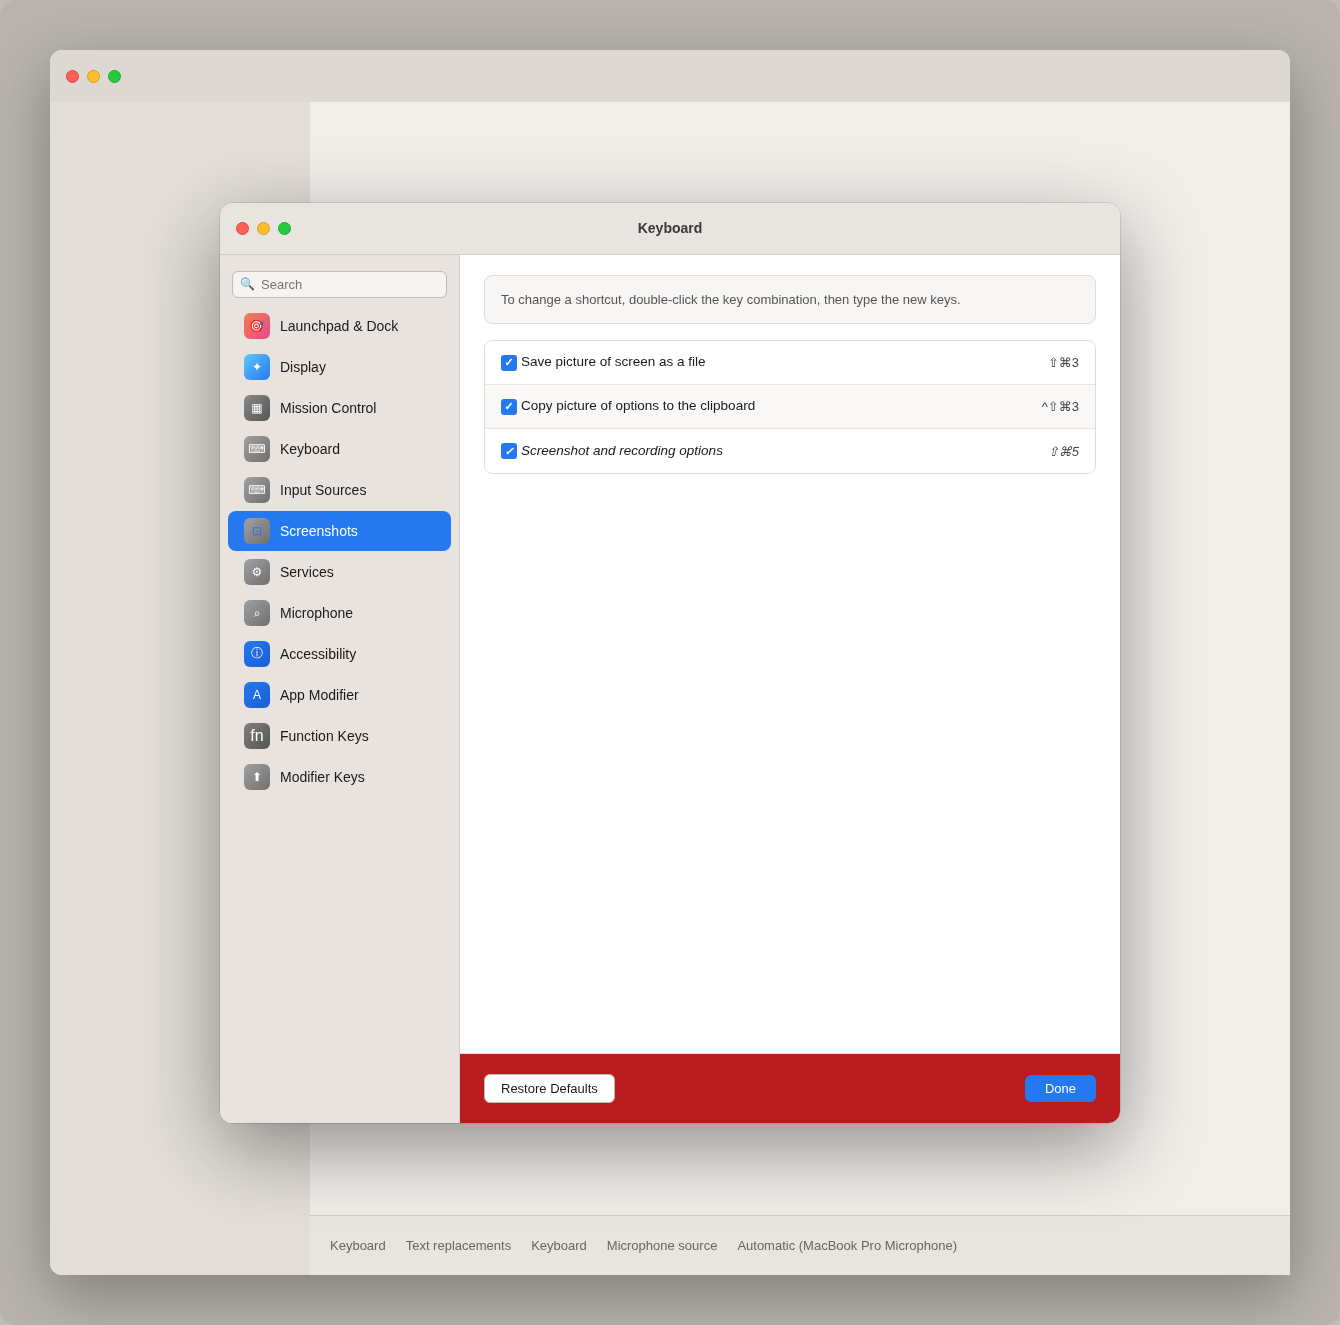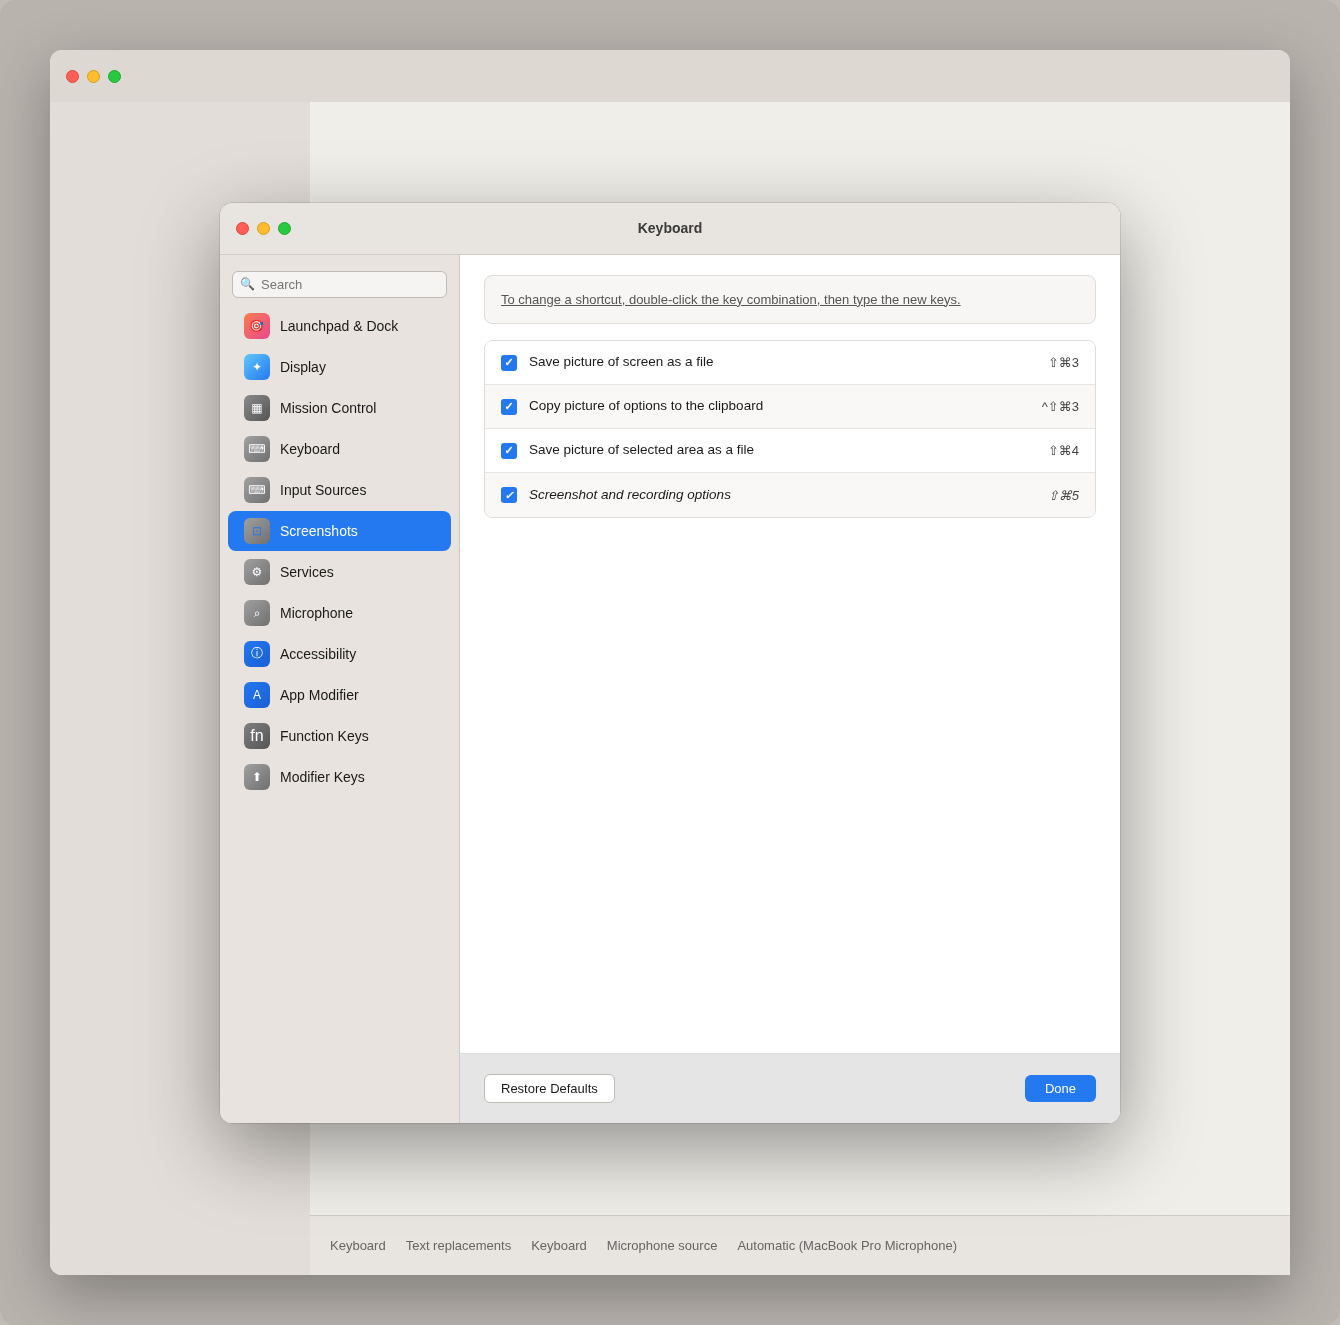--- a/index.html
+++ b/index.html
@@ -206,35 +206,34 @@
 
     .instruction-box {
       background: #f7f6f4;
       border: 1px solid #e0ddd8;
       border-radius: 8px;
       padding: 14px 16px;
       margin-bottom: 16px;
       font-size: 13px;
       color: #555;
       line-height: 1.5;
-      text-decoration: underline;
     }
 
     
     .shortcuts-list {
       border: 1px solid #e0ddd8;
       border-radius: 8px;
       overflow: hidden;
     }
 
     .shortcut-row {
       display: flex;
       align-items: center;
       padding: 10px 16px;
-      gap: 12px;
+      gap: 4px;
       min-height: 44px;
       border-bottom: 1px solid #e8e5e0;
     }
 
     .shortcut-row:last-child {
       border-bottom: none;
       font-style: italic;
     }
 
     .shortcut-row:nth-child(even) {
@@ -280,21 +279,21 @@
     }
 
     
     .bottom-bar {
       height: 70px;
       border-top: 1px solid #e0ddd8;
       display: flex;
       align-items: center;
       justify-content: space-between;
       padding: 0 24px;
-      background: #e5e5e5;
+      background: #b91c1c;
       flex-shrink: 0;
     }
 
     .btn-restore {
       padding: 6px 16px;
       background: white;
       border: 1px solid #c0bbb5;
       border-radius: 6px;
       font-size: 13px;
       color: #1a1a1a;
@@ -445,25 +444,20 @@
                 <span class="shortcut-label">Save picture of screen as a file</span>
                 <span class="shortcut-keys">⇧⌘3</span>
               </div>
               <div class="shortcut-row">
                 <div class="shortcut-checkbox"></div>
                 <span class="shortcut-label">Copy picture of options to the clipboard</span>
                 <span class="shortcut-keys">^⇧⌘3</span>
               </div>
               <div class="shortcut-row">
                 <div class="shortcut-checkbox"></div>
-                <span class="shortcut-label">Save picture of selected area as a file</span>
-                <span class="shortcut-keys">⇧⌘4</span>
-              </div>
-              <div class="shortcut-row">
-                <div class="shortcut-checkbox"></div>
                 <span class="shortcut-label">Screenshot and recording options</span>
                 <span class="shortcut-keys">⇧⌘5</span>
               </div>
             </div>
 
         </div>
 
         <div class="bottom-bar">
           <button class="btn-restore">Restore Defaults</button>
           <button class="btn-done">Done</button>

